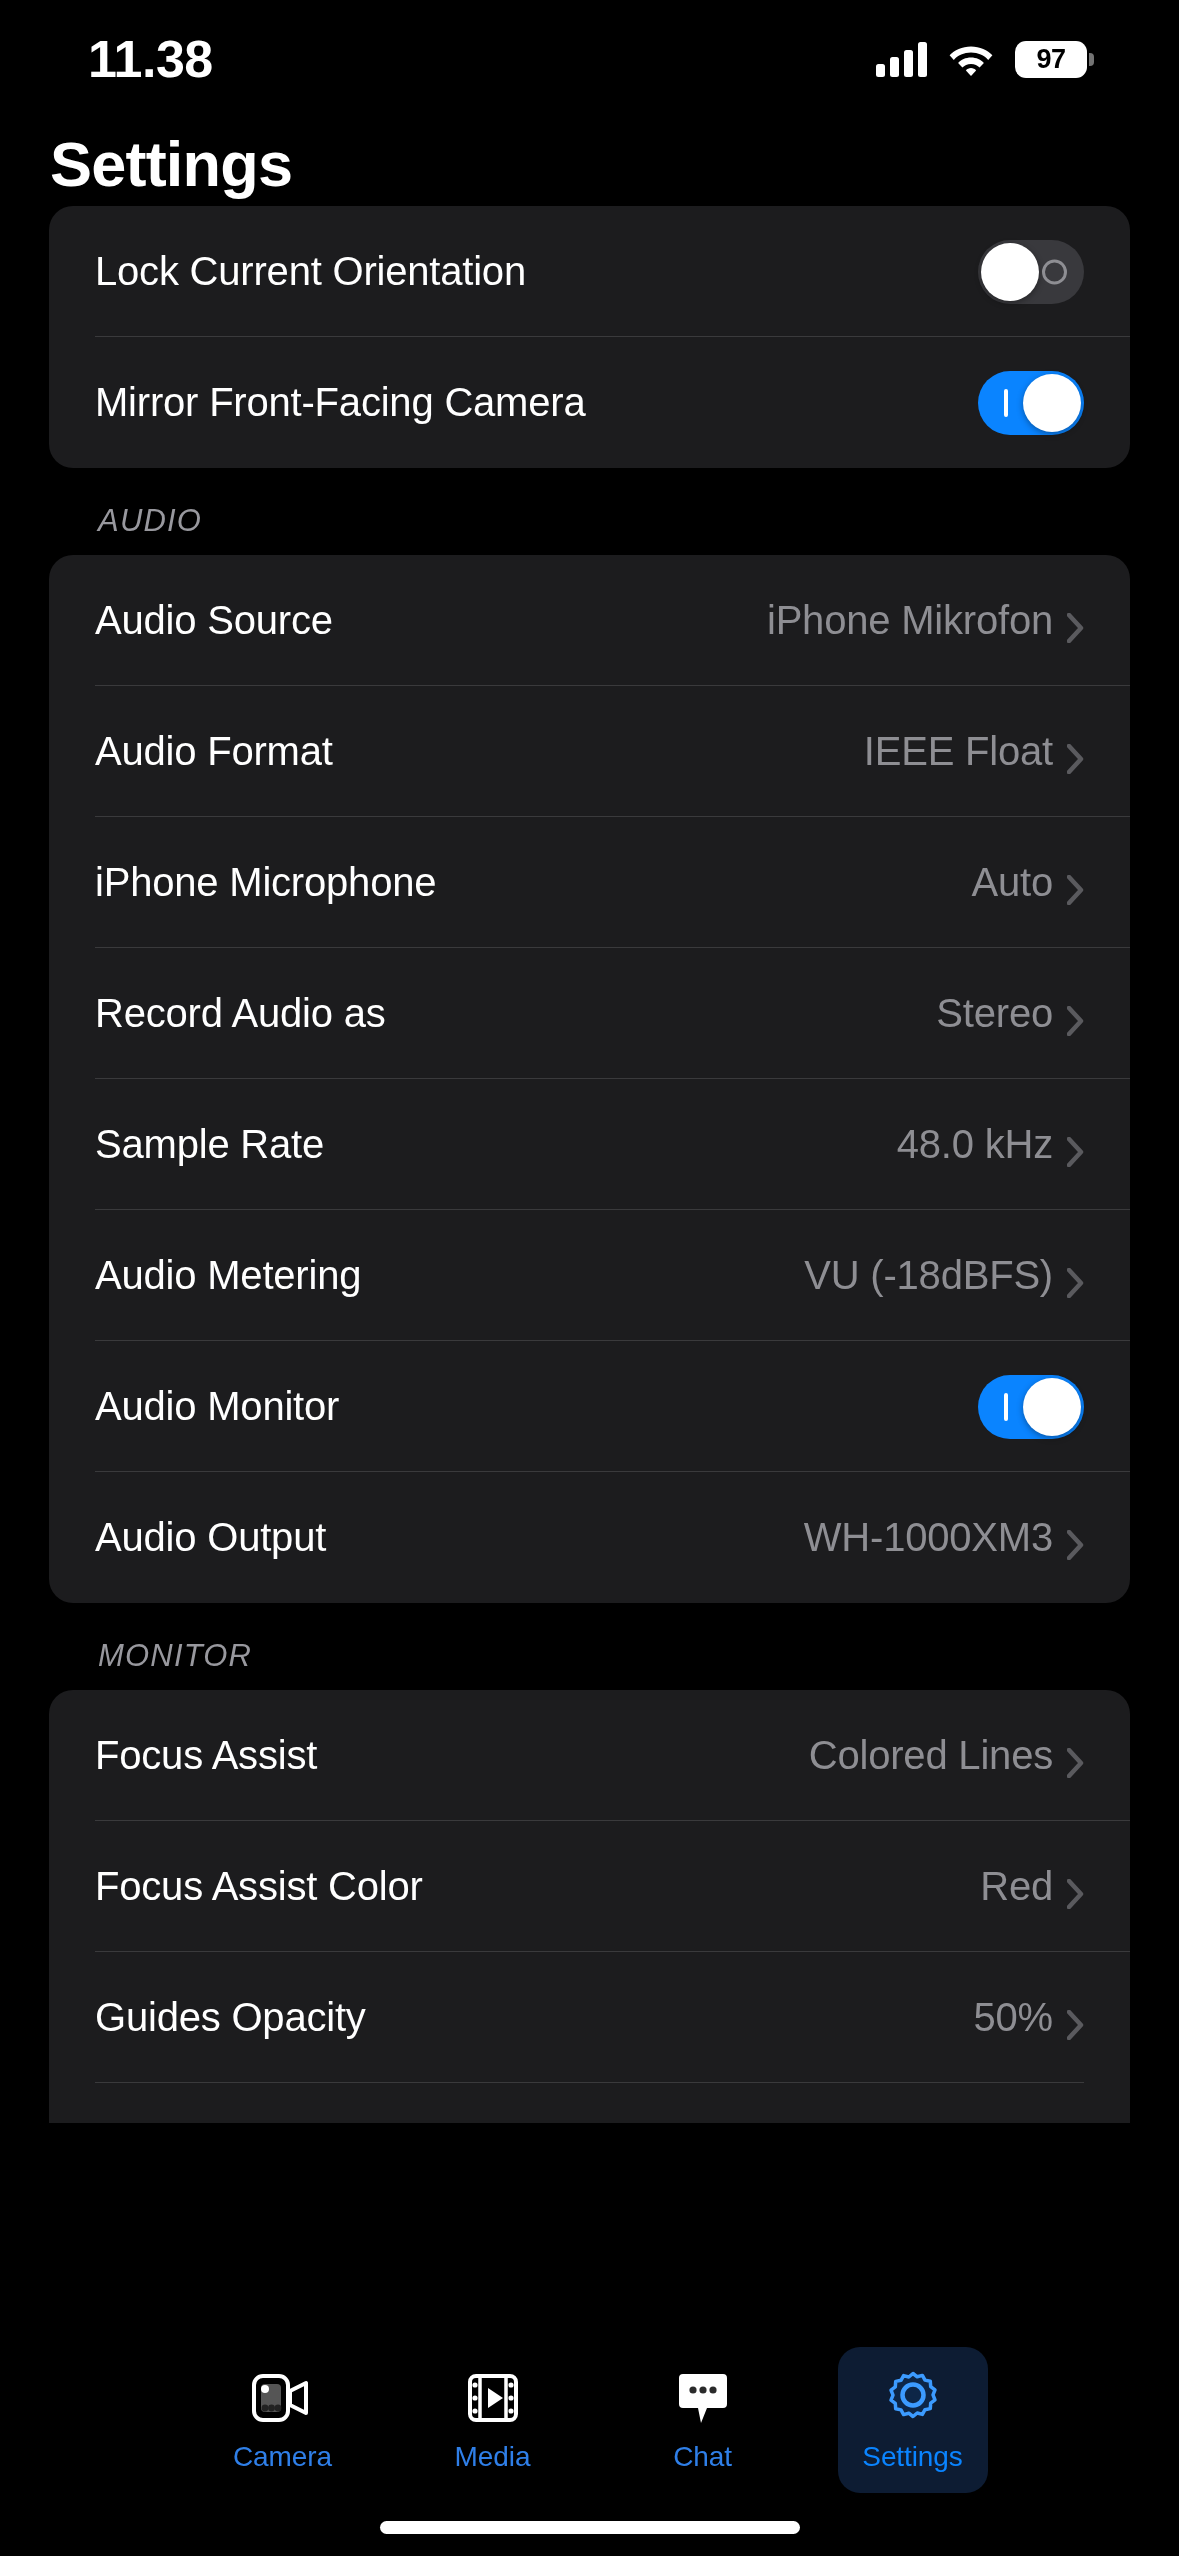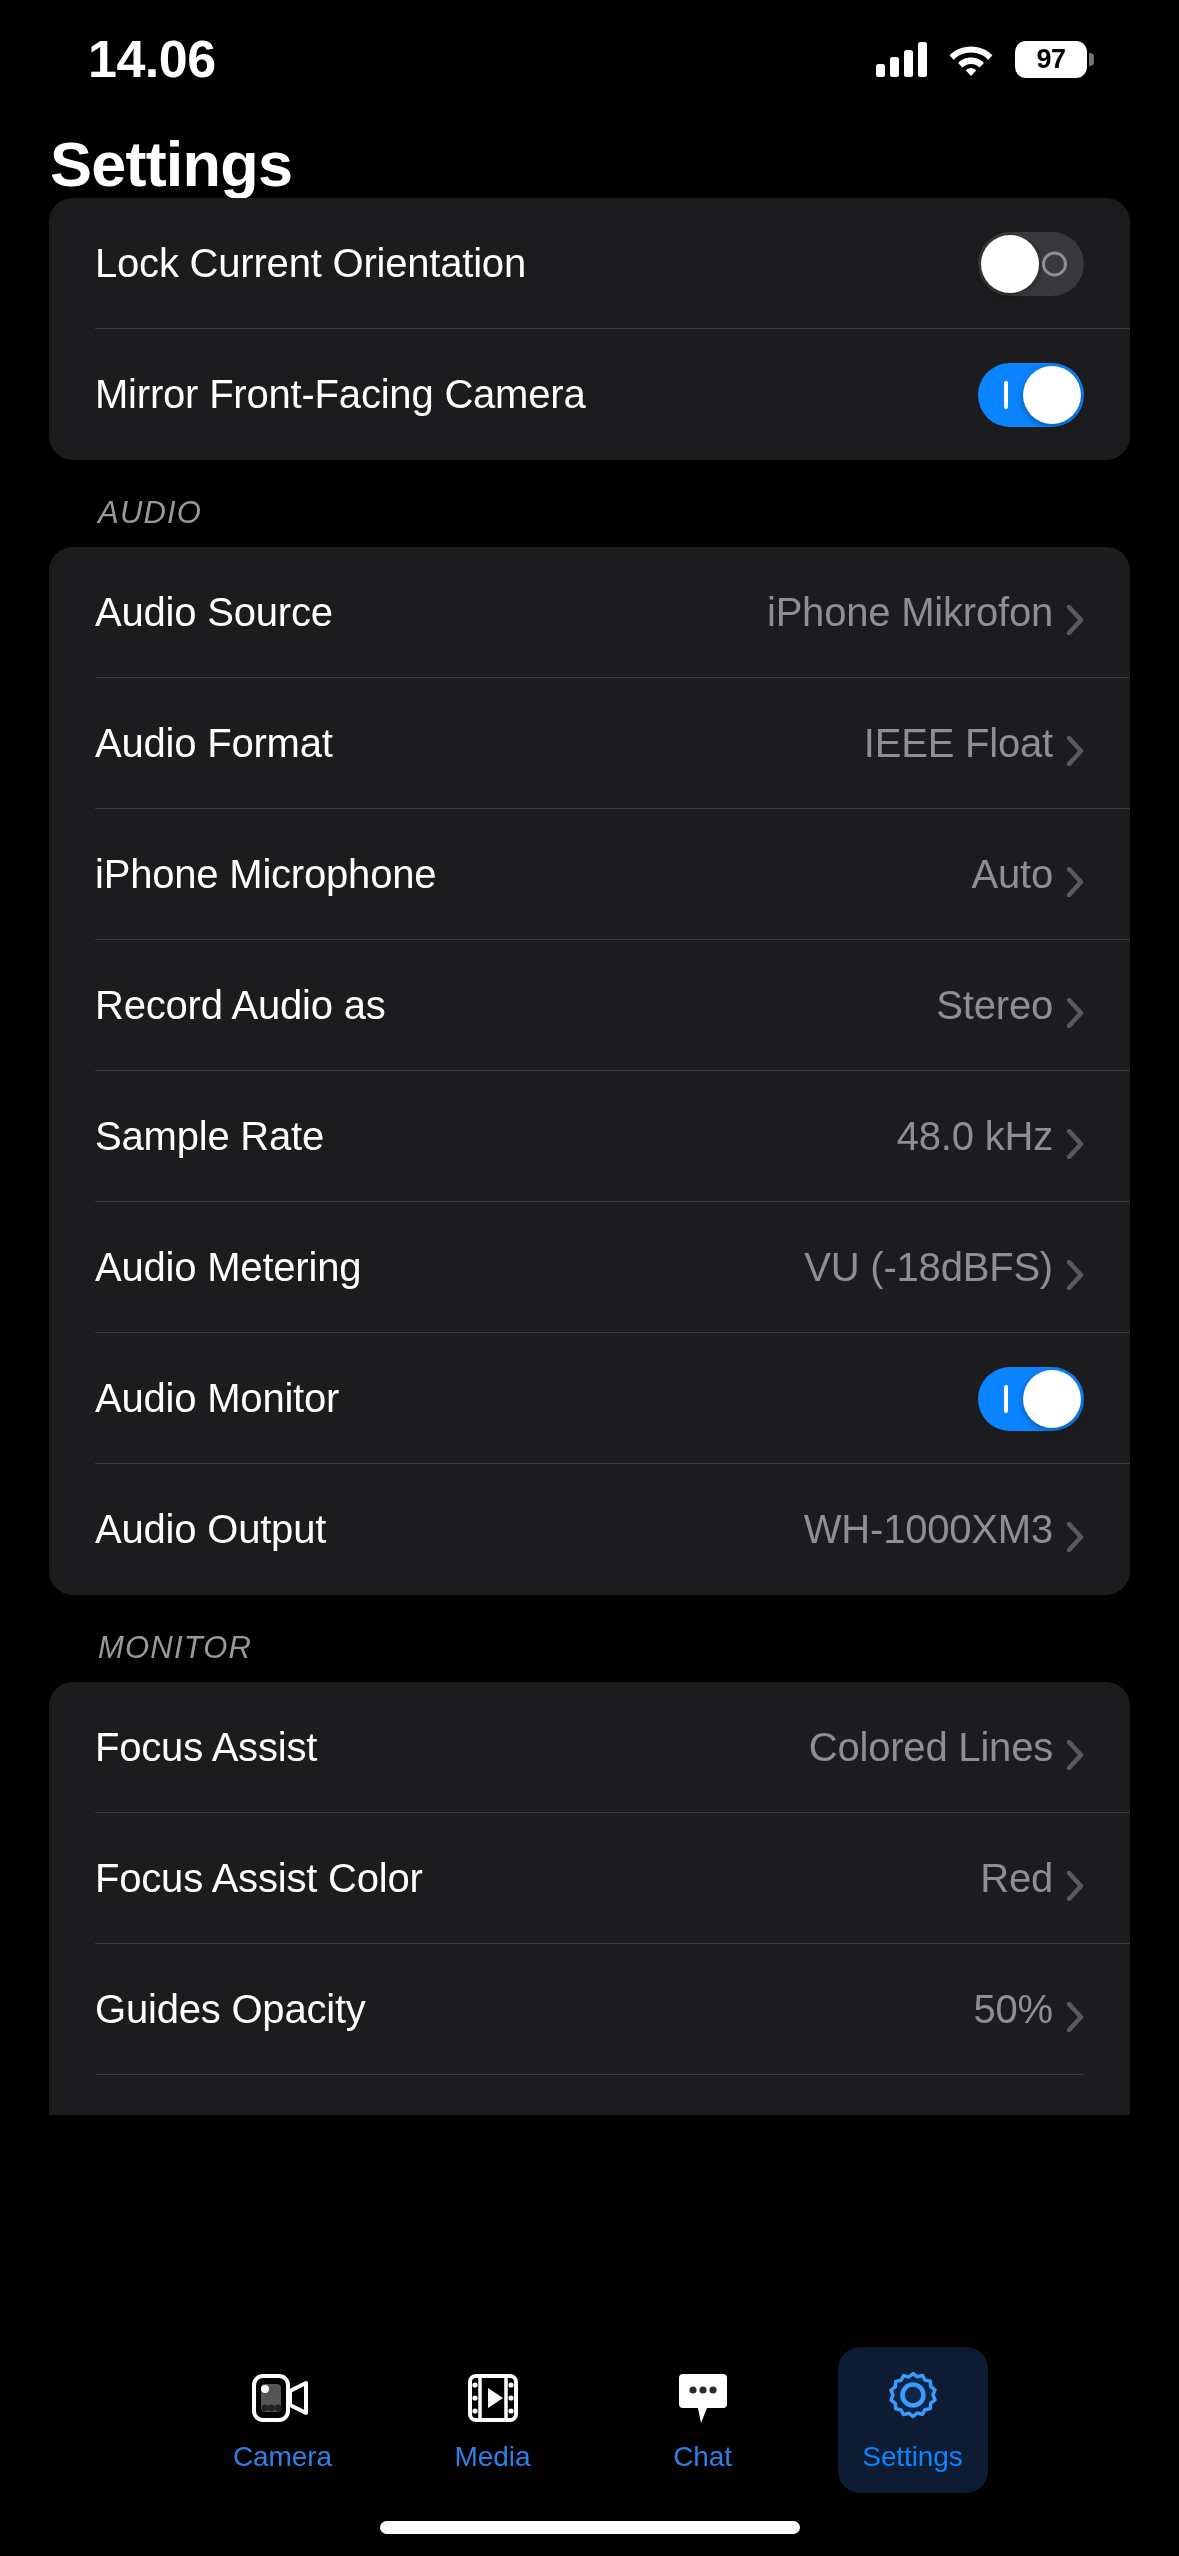--- a/index.html
+++ b/index.html
@@ -131,21 +131,21 @@
     position:absolute; bottom:22px; left:50%; transform:translateX(-50%);
     width:420px; height:13px; background:#fff; border-radius:7px;
   }
 </style>
 </head>
 <body>
 
 <div class="screen">
 
   <div class="statusbar">
-    <div class="sb-time">14.06</div>
+    <div class="sb-time">11.38</div>
     <div class="sb-right">
       <div class="sig">
         <i></i>
           <i></i>
           <i></i>
           <i></i>
       </div>
       <svg class="wifi" viewBox="0 0 44 34">
         <path d="M22 4.5C13.2 4.5 5.3 8.1 0.6 13.3l4.2 4.6C8.7 13.6 15 10.6 22 10.6s13.3 3 17.2 7.3l4.2-4.6C38.7 8.1 30.8 4.5 22 4.5z" fill="#fff"></path>
         <path d="M22 15.4c-5.3 0-10 2.2-12.9 5.5l4.3 4.7c1.9-2.2 5-3.7 8.6-3.7s6.7 1.5 8.6 3.7l4.3-4.7c-2.9-3.3-7.6-5.5-12.9-5.5z" fill="#fff"></path>
@@ -154,21 +154,21 @@
       <div class="battery">
         <span>97</span>
       </div>
     </div>
   </div>
 
   <div class="page-title">Settings</div>
 
   <div class="content">
 
-    <div class="card" style="margin-top:2px;">
+    <div class="card" style="margin-top:10px;">
 
       <div class="row">
         <div class="row-label">Lock Current Orientation</div>
         <div class="row-right">
           <div class="toggle off">
             <div class="knob"></div>
             <div class="tg-o"></div>
           </div>
         </div>
         <div class="sep"></div>

